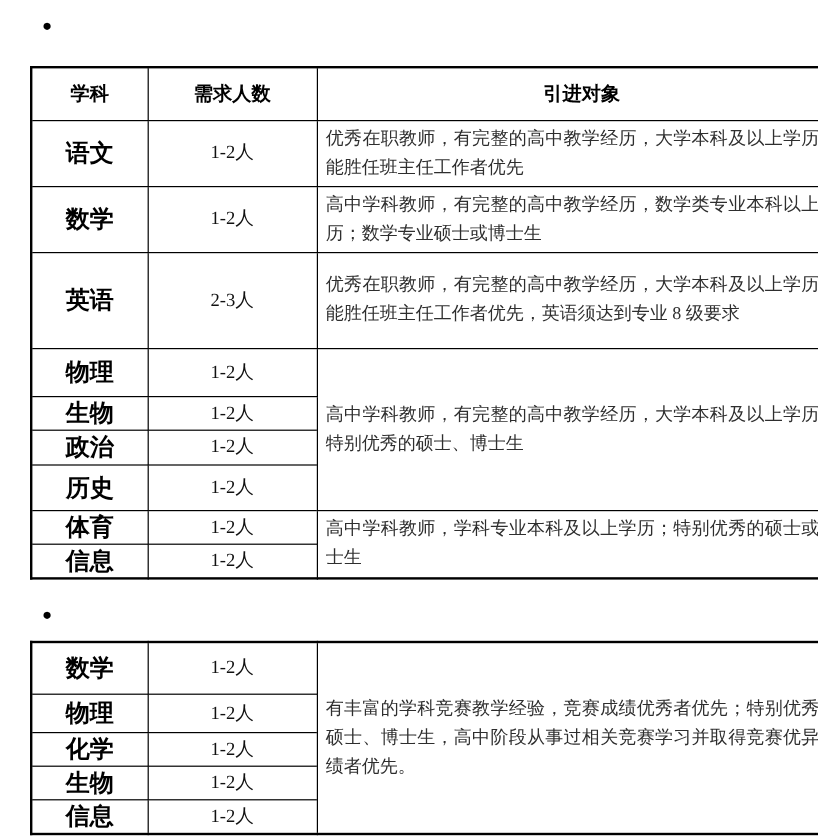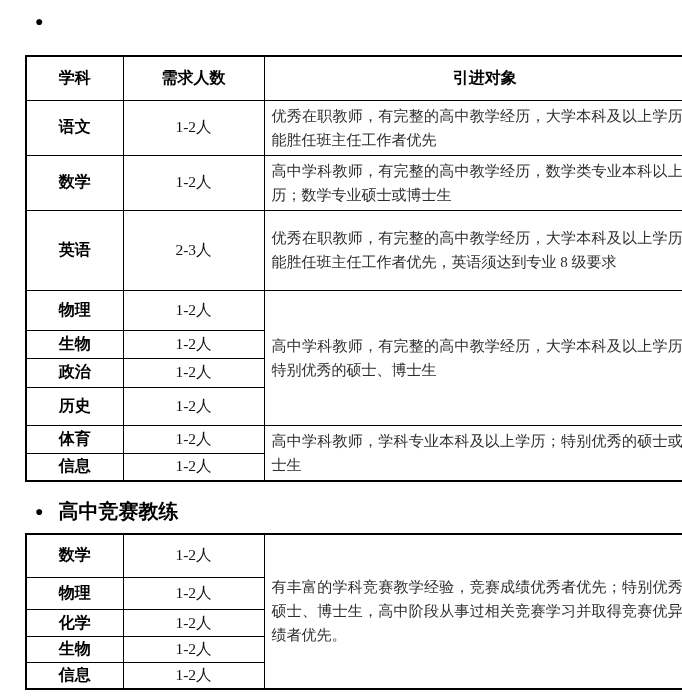--- a/index.html
+++ b/index.html
@@ -34,21 +34,21 @@
   th, td { border: 1px solid #000; vertical-align: middle; }
   col.c-subject { width: 97px; }
   col.c-count   { width: 141px; }
 
   th {
     font-family: "Liberation Sans", "DejaVu Sans", sans-serif;
     font-weight: 700; font-size: 16px; text-align: center; color: #000;
   }
   td.subject {
     font-family: "Liberation Sans", "DejaVu Sans", sans-serif;
-    font-weight: 700; font-size: 16px; text-align: center; color: #000;
+    font-weight: 700; font-size: 20px; text-align: center; color: #000;
   }
   td.count {
     font-family: "Liberation Serif", "DejaVu Serif", serif;
     font-weight: 400; font-size: 15.5px; text-align: center; color: #111;
   }
   td.target {
     font-family: "Liberation Serif", "DejaVu Serif", serif;
     font-weight: 400; font-size: 15px; line-height: 24px;
     color: #2e2e2e; text-align: justify;
     padding: 3px 7px;
@@ -141,21 +141,20 @@
         </tr>
         <tr>
           <td class="subject">信息</td>
           <td class="count">1-2人</td>
         </tr>
       </tbody>
   </table>
 
   <div class="section-heading heading-2">
     <span class="bullet">●</span>
-    <span>高中竞赛教练</span>
   </div>
 
   <table class="t2">
     <colgroup>
         <col class="c-subject">
         <col class="c-count">
         <col>
       </colgroup>
     <tbody>
         <tr>

